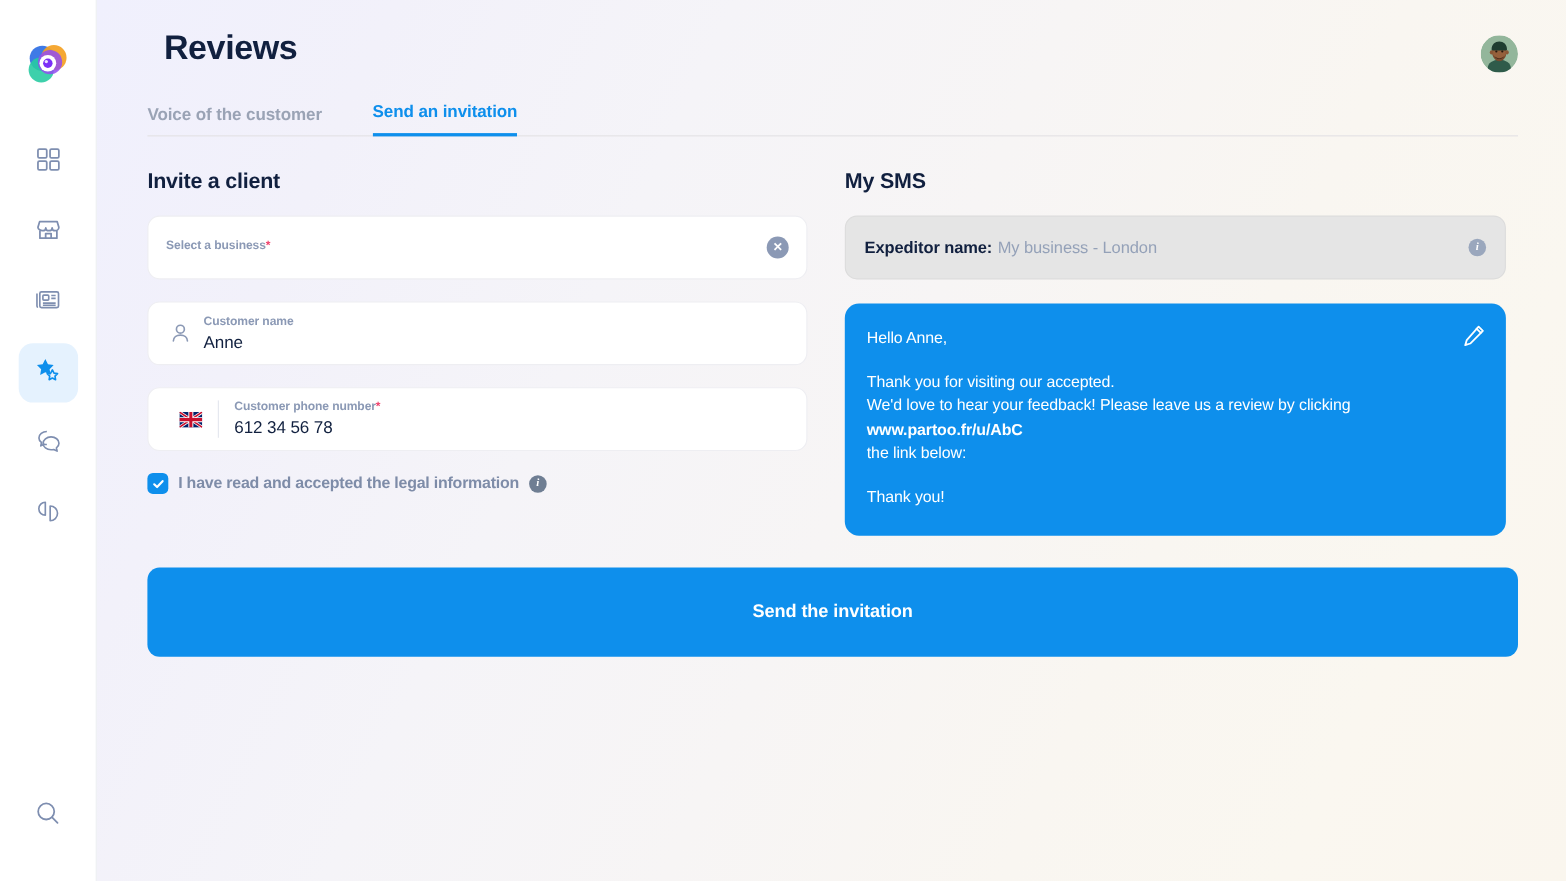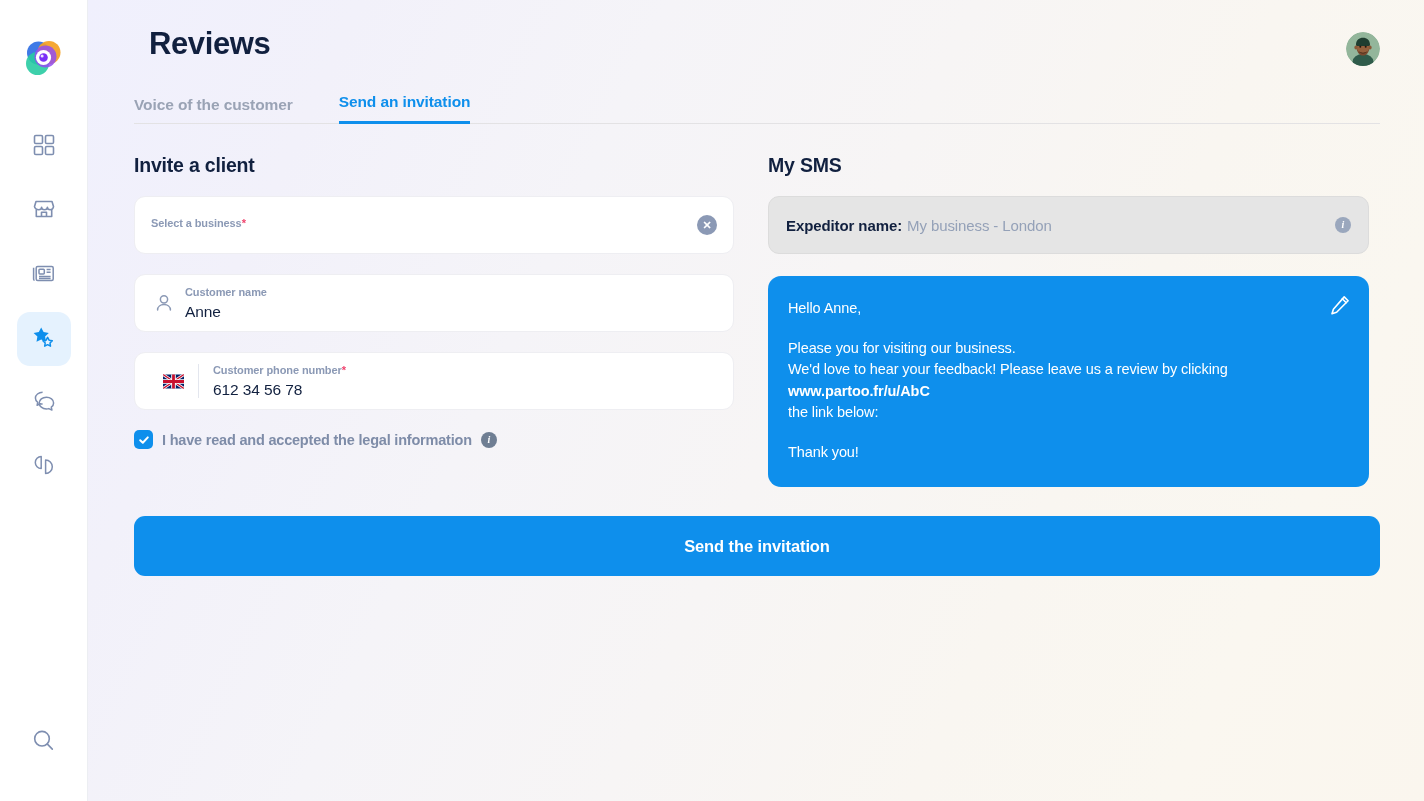--- a/index.html
+++ b/index.html
@@ -325,21 +325,21 @@
     top: 18px;
     right: 18px;
     cursor: pointer;
     color: #ffffff;
   }
 
   
   .send-btn {
     margin-top: 29px;
     width: 1246px;
-    height: 60px;
+    height: 81px;
     background: #0e8fec;
     border-radius: 11px;
     border: none;
     color: #ffffff;
     font-size: 16.5px;
     font-weight: bold;
     letter-spacing: -0.1px;
     cursor: pointer;
     font-family: "Liberation Sans", sans-serif;
     display: flex;
@@ -539,21 +539,21 @@
         <div class="sms-bubble">
           <span class="edit-icon">
             <svg width="22" height="22" viewBox="0 0 22 22" fill="none" stroke="#ffffff" stroke-width="1.6" stroke-linejoin="round" stroke-linecap="round">
               <path d="M15.2 2.9 L19.1 6.8 L7.6 18.3 L3 19.8 L4.4 15.2 Z"></path>
               <path d="M13.3 4.8 L17.2 8.7"></path>
             </svg>
           </span>
           <div>
             <div class="sms-line">Hello Anne,</div>
             <div class="sms-line blank"></div>
-            <div class="sms-line">Please you for visiting our business.</div>
+            <div class="sms-line">Thank you for visiting our accepted.</div>
             <div class="sms-line">We'd love to hear your feedback! Please leave us a review by clicking</div>
             <div class="sms-line bold">www.partoo.fr/u/AbC</div>
             <div class="sms-line">the link below:</div>
             <div class="sms-line blank"></div>
             <div class="sms-line">Thank you!</div>
           </div>
         </div>
       </section>
 
     </div>

